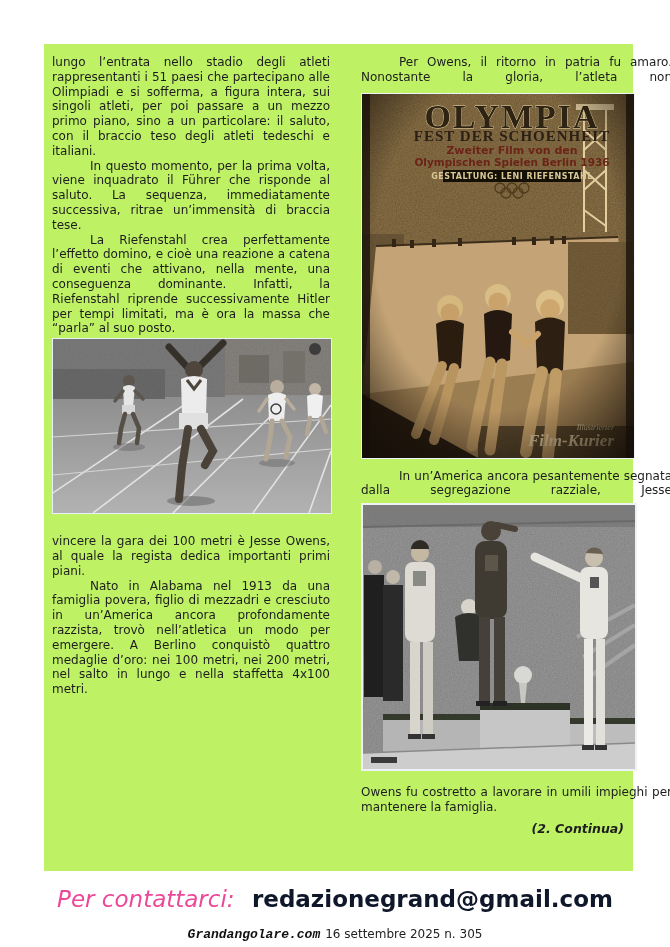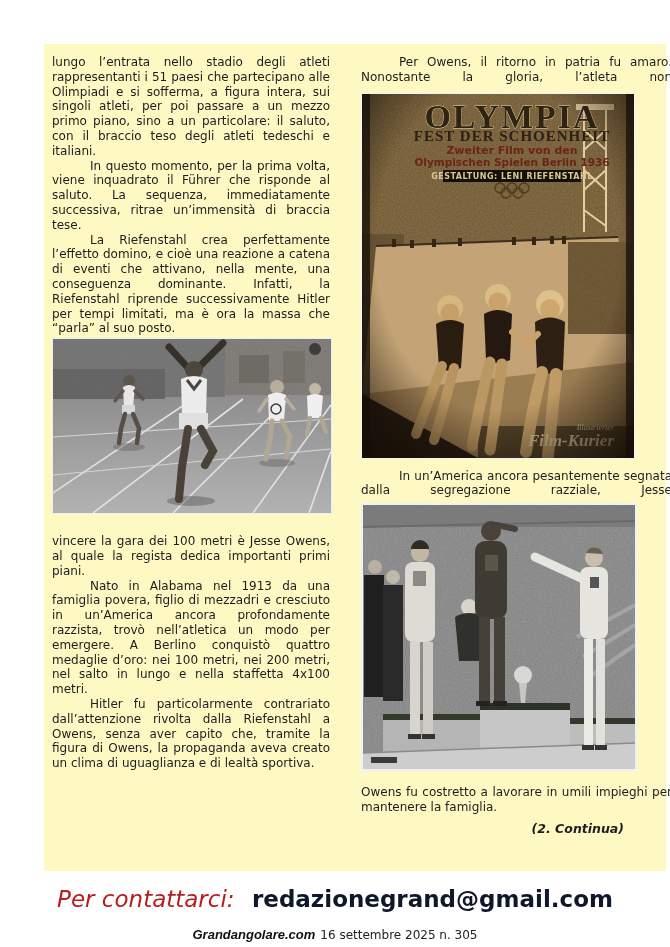--- a/index.html
+++ b/index.html
@@ -2,22 +2,21 @@
 <html><head>
 <meta charset="utf-8">
 <style>
   html,body{margin:0;padding:0;}
   body{
     width:670px;height:947px;background:#ffffff;position:relative;
     font-family:"DejaVu Sans",sans-serif;overflow:hidden;
   }
   .sheet{
     position:absolute;left:44px;top:44px;width:589px;height:827px;
-    background:#fef9c3;
-    padding-left:33px;
+    background:#bef264;
   }
   .col{position:absolute;top:11px;}
   .col-left{left:8px;width:278px;}
   .col-right{left:317px;width:311px;}
   p.body-par{
     margin:0;font-size:12px;line-height:14.8px;color:#1d1d1f;
     text-align:justify;
   }
   .ind{text-indent:38px;}
   .cont{text-align-last:justify;}
@@ -27,28 +26,28 @@
   .fig-poster{width:272px;height:364px;margin:8px 0 10px 0;border:1px solid #eef3f8;}
   .fig-podium{width:272px;height:264px;margin:5px 0 14px 0;border:2px solid #edf2f7;}
   .continua{
     margin:6px 0 0 0;font-size:12.5px;line-height:15px;color:#1d1d1f;
     font-weight:bold;font-style:italic;text-align:right;padding-right:48px;
   }
   .footer-contact{
     position:absolute;left:0;top:884px;width:670px;text-align:center;
     font-size:23px;line-height:30px;white-space:nowrap;
   }
-  .contact-label{font-style:italic;color:#b91c1c;}
+  .contact-label{font-style:italic;color:#ec4899;}
   .contact-email{color:#0f172a;font-weight:bold;text-decoration:none;margin-left:10px;}
   .footer-issue{
     position:absolute;left:0;top:927px;width:670px;text-align:center;
     font-size:12px;color:#222;white-space:nowrap;
   }
   .site-name{
-    font-family:Liberation Sans, sans-serif;font-weight:bold;font-style:italic;
+    font-family:Liberation Mono, monospace;font-weight:bold;font-style:italic;
     font-size:13px;margin-right:5px;color:#111;margin-top:40px;
   }
 </style>
 </head>
 <body>
 
 <div class="sheet">
 
   <div class="col col-left">
     <p class="body-par">lungo l’entrata nello stadio degli atleti rappresentanti i 51 paesi che partecipano alle Olimpiadi e si sofferma, a figura intera, sui singoli atleti, per poi passare a un mezzo primo piano, sino a un particolare: il saluto, con il braccio teso degli atleti tedeschi e italiani.</p>
@@ -120,21 +119,20 @@
         <g>
           <circle cx="262" cy="50" r="6" fill="#c2b7a6"></circle>
           <path d="M254,57 q8,-4 16,0 l-2,22 -13,0 z" fill="#f0f0f0"></path>
           <path d="M257,79 l-3,16 M268,79 l5,14" stroke="#b2a695" stroke-width="4.5" fill="none" stroke-linecap="round"></path>
         </g>
       </svg>
     </figure>
 
     <p class="body-par">vincere la gara dei 100 metri è Jesse Owens, al quale la regista dedica importanti primi piani.</p>
     <p class="body-par ind">Nato in Alabama nel 1913 da una famiglia povera, figlio di mezzadri e cresciuto in un’America ancora profondamente razzista, trovò nell’atletica un modo per emergere. A Berlino conquistò quattro medaglie d’oro: nei 100 metri, nei 200 metri, nel salto in lungo e nella staffetta 4x100 metri.</p>
-    <p class="body-par ind">Hitler fu particolarmente contrariato dall’attenzione rivolta dalla Riefenstahl a Owens, senza aver capito che, tramite la figura di Owens, la propaganda aveva creato un clima di uguaglianza e di lealtà sportiva.</p>
   </div>
 
   <div class="col col-right">
     <p class="body-par ind cont">Per Owens, il ritorno in patria fu amaro. Nonostante la gloria, l’atleta non</p>
 
     <figure class="fig-poster">
       <svg width="272" height="364" viewBox="0 0 272 364" xmlns="http://www.w3.org/2000/svg">
         <defs>
           <filter id="grain2" x="0%" y="0%" width="100%" height="100%">
             <feTurbulence type="fractalNoise" baseFrequency="0.7" numOctaves="2" stitchTiles="stitch" result="t"></feTurbulence>

